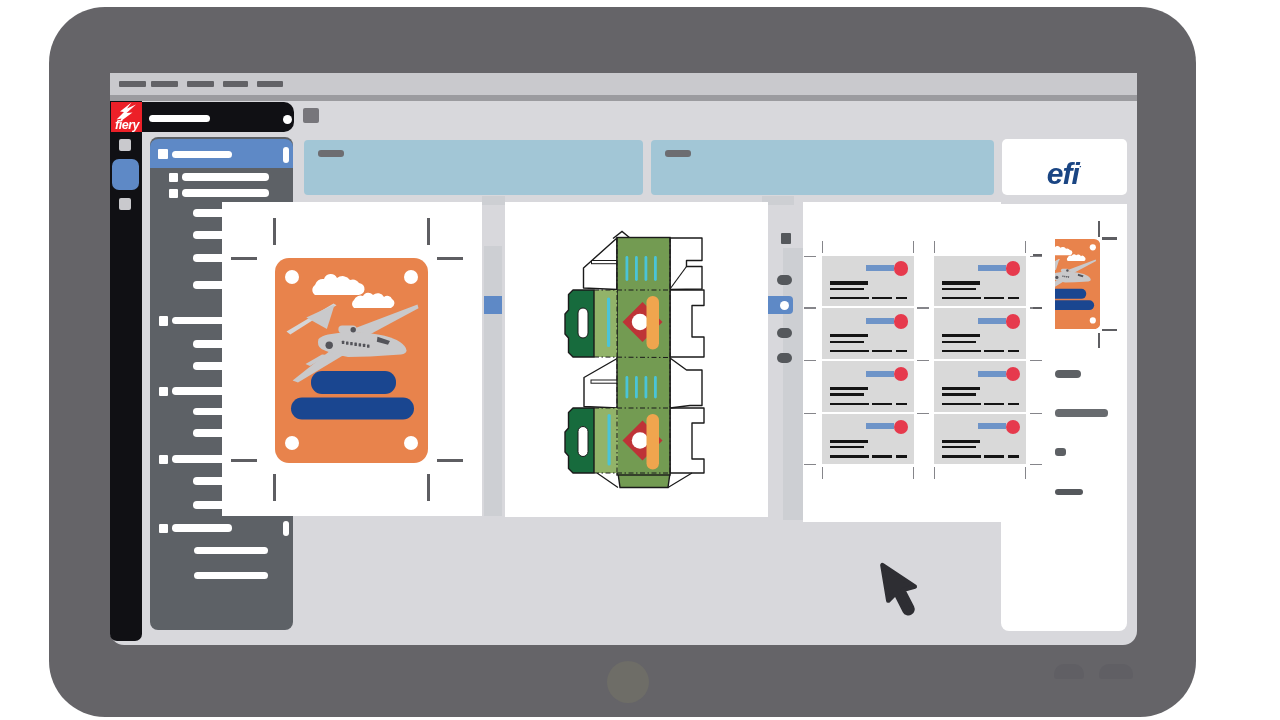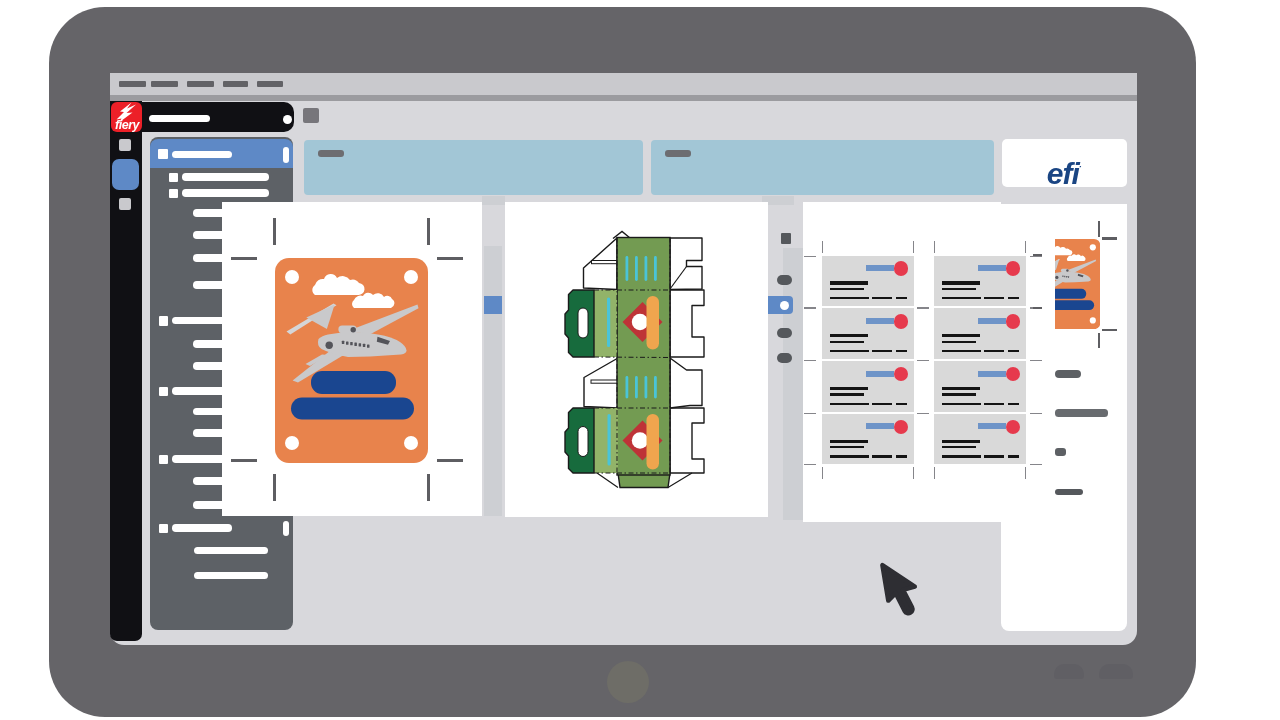--- a/index.html
+++ b/index.html
@@ -38,21 +38,21 @@
   <div class="abs" style="left:110px;top:101px;width:31.5px;height:540px;background:#101014;border-radius:0 0 7px 7px;"></div>
 
   <div class="abs" style="left:119px;top:139px;width:12px;height:12px;background:#C9C9CD;border-radius:2px;"></div>
 
   <div class="abs" style="left:112px;top:159px;width:27px;height:31px;background:#5E89C6;border-radius:7px;"></div>
 
   <div class="abs" style="left:119px;top:198px;width:12px;height:12px;background:#C9C9CD;border-radius:2px;"></div>
 
   <div class="abs" style="left:141.5px;top:102px;width:0;height:0;border-top:5px solid #7D1518;border-right:5px solid transparent;"></div>
 
-  <div class="abs" style="left:110.5px;top:102px;width:31px;height:30px;background:#EC2028;border-radius:6px;">
+  <div class="abs" style="left:110.5px;top:102px;width:31px;height:30px;background:#EC2028;">
     <svg width="31" height="30" viewBox="0 0 31 30">
       <polygon points="20.5,0.5 9,9.5 13,10 5.5,17.5 10.5,16.5 8,20.5 21.5,10.5 15.5,11 25,2.5 16,6.5" fill="#fff"></polygon>
       <text x="16" y="27" font-size="12.5" font-weight="bold" font-style="italic" fill="#fff" text-anchor="middle" font-family="Liberation Sans,sans-serif" letter-spacing="-0.5">fiery</text>
     </svg>
   </div>
 
   <div class="abs" style="left:141.5px;top:102px;width:152.5px;height:30px;background:#101014;border-radius:0 10px 10px 0;"></div>
 
   <div class="abs" style="left:149px;top:115px;width:61px;height:6.5px;background:#fff;border-radius:3.5px;"></div>
 
@@ -124,21 +124,21 @@
   </div>
 
   <div class="abs" style="left:304px;top:140px;width:339px;height:55px;background:#A2C6D6;border-radius:4px;"></div>
 
   <div class="abs" style="left:318px;top:150px;width:26px;height:6.5px;background:#6D6D71;border-radius:3px;"></div>
 
   <div class="abs" style="left:651px;top:140px;width:342.5px;height:55px;background:#A2C6D6;border-radius:4px;"></div>
 
   <div class="abs" style="left:665px;top:150px;width:26px;height:6.5px;background:#6D6D71;border-radius:3px;"></div>
 
-  <div class="abs" style="left:1001.5px;top:139px;width:125.5px;height:48px;background:#fff;border-radius:5px;">
+  <div class="abs" style="left:1001.5px;top:139px;width:125.5px;height:56px;background:#fff;border-radius:5px;">
     <div class="abs" style="left:0;top:0;width:125.5px;height:56px;text-align:center;font-size:30px;font-weight:bold;font-style:italic;color:#1A4583;line-height:56px;letter-spacing:-1px;">efi<span style="font-size:9px;vertical-align:14px;letter-spacing:0;">·</span></div>
   </div>
 
   <div class="abs" style="left:482px;top:195.5px;width:23px;height:9px;background:#CDCFD3;"></div>
 
   <div class="abs" style="left:484px;top:246px;width:18px;height:270px;background:#CDCFD3;"></div>
 
   <div class="abs" style="left:484px;top:296px;width:18px;height:18px;background:#5E89C6;"></div>
 
   <div class="abs" style="left:762px;top:195.5px;width:32px;height:9px;background:#CDCFD3;"></div>

